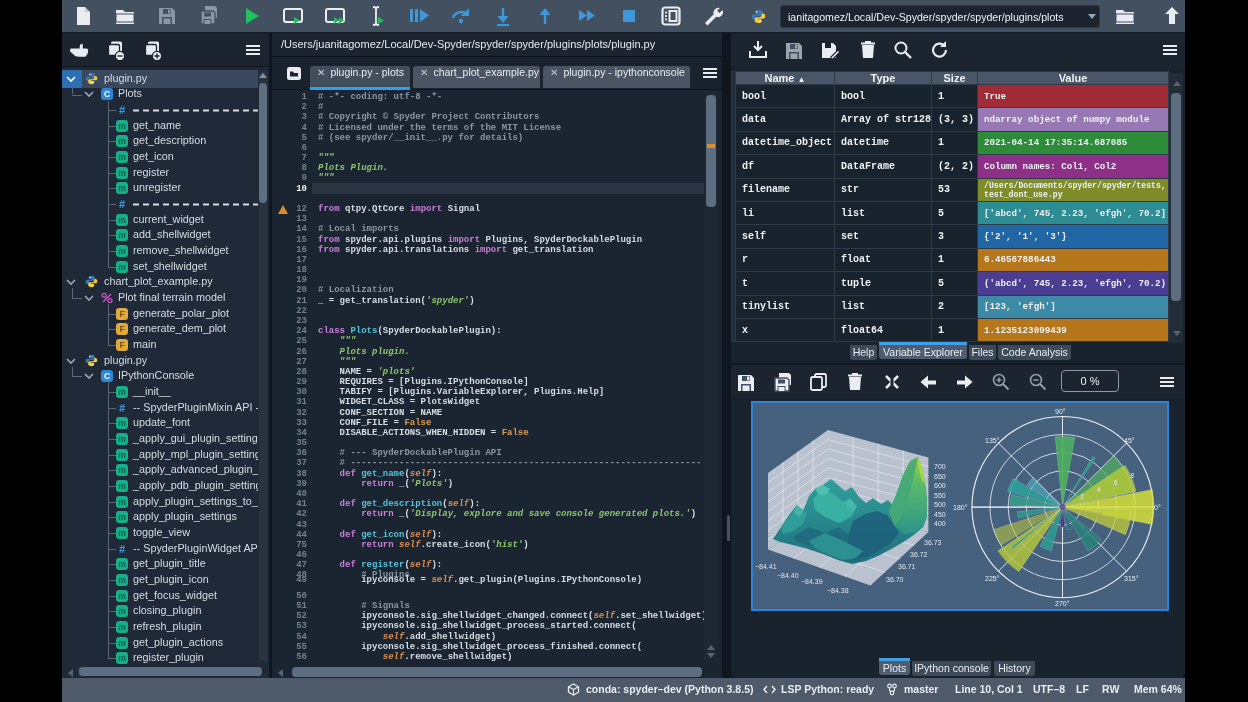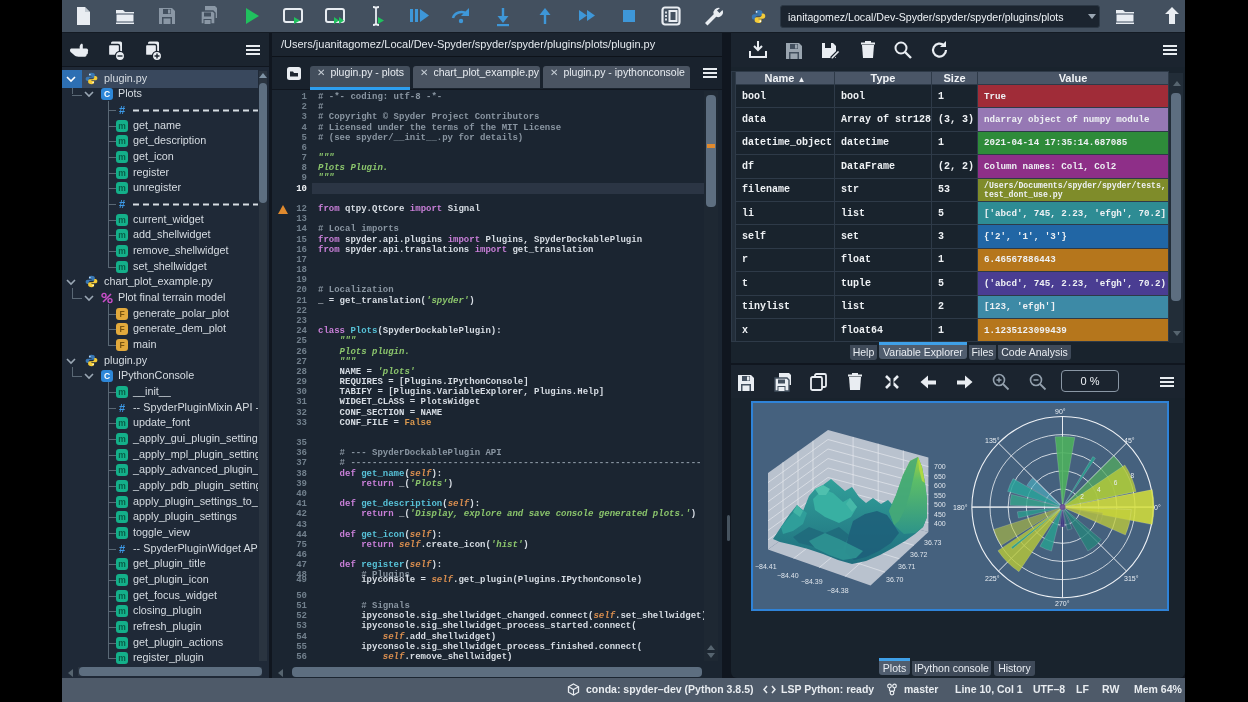--- a/index.html
+++ b/index.html
@@ -469,20 +469,21 @@
         <div class="cl" style="top:236.14px"><span class="ln" style="color:#72808d">24</span><span class="ct"><span class="kw">class</span> <span class="df">Plots</span>(SpyderDockablePlugin):</span></div>
         <div class="cl" style="top:246.32px"><span class="ln" style="color:#72808d">25</span><span class="ct"><span class="st">    """</span></span></div>
         <div class="cl" style="top:256.50px"><span class="ln" style="color:#72808d">26</span><span class="ct"><span class="st">    Plots plugin.</span></span></div>
         <div class="cl" style="top:266.68px"><span class="ln" style="color:#72808d">27</span><span class="ct"><span class="st">    """</span></span></div>
         <div class="cl" style="top:276.86px"><span class="ln" style="color:#72808d">28</span><span class="ct">    NAME = <span class="st">'plots'</span></span></div>
         <div class="cl" style="top:287.04px"><span class="ln" style="color:#72808d">29</span><span class="ct">    REQUIRES = [Plugins.IPythonConsole]</span></div>
         <div class="cl" style="top:297.22px"><span class="ln" style="color:#72808d">30</span><span class="ct">    TABIFY = [Plugins.VariableExplorer, Plugins.Help]</span></div>
         <div class="cl" style="top:307.40px"><span class="ln" style="color:#72808d">31</span><span class="ct">    WIDGET_CLASS = PlotsWidget</span></div>
         <div class="cl" style="top:317.58px"><span class="ln" style="color:#72808d">32</span><span class="ct">    CONF_SECTION = NAME</span></div>
         <div class="cl" style="top:327.76px"><span class="ln" style="color:#72808d">33</span><span class="ct">    CONF_FILE = <span class="nb">False</span></span></div>
+        <div class="cl" style="top:337.94px"><span class="ln" style="color:#72808d">34</span><span class="ct">    DISABLE_ACTIONS_WHEN_HIDDEN = <span class="nb">False</span></span></div>
         <div class="cl" style="top:348.12px"><span class="ln" style="color:#72808d">35</span><span class="ct"></span></div>
         <div class="cl" style="top:358.30px"><span class="ln" style="color:#72808d">36</span><span class="ct"><span class="cm">    # --- SpyderDockablePlugin API</span></span></div>
         <div class="cl" style="top:368.48px"><span class="ln" style="color:#72808d">37</span><span class="ct"><span class="cm">    # -----------------------------------------------------------------</span></span></div>
         <div class="cl" style="top:378.66px"><span class="ln" style="color:#72808d">38</span><span class="ct">    <span class="kw">def</span> <span class="df">get_name</span>(<span class="sf">self</span>):</span></div>
         <div class="cl" style="top:388.84px"><span class="ln" style="color:#72808d">39</span><span class="ct">        <span class="kw">return</span> _(<span class="st">'Plots'</span>)</span></div>
         <div class="cl" style="top:399.02px"><span class="ln" style="color:#72808d">40</span><span class="ct"></span></div>
         <div class="cl" style="top:409.20px"><span class="ln" style="color:#72808d">41</span><span class="ct">    <span class="kw">def</span> <span class="df">get_description</span>(<span class="sf">self</span>):</span></div>
         <div class="cl" style="top:419.38px"><span class="ln" style="color:#72808d">42</span><span class="ct">        <span class="kw">return</span> _(<span class="st">'Display, explore and save console generated plots.'</span>)</span></div>
         <div class="cl" style="top:429.56px"><span class="ln" style="color:#72808d">43</span><span class="ct"></span></div>
         <div class="cl" style="top:439.74px"><span class="ln" style="color:#72808d">44</span><span class="ct">    <span class="kw">def</span> <span class="df">get_icon</span>(<span class="sf">self</span>):</span></div>

